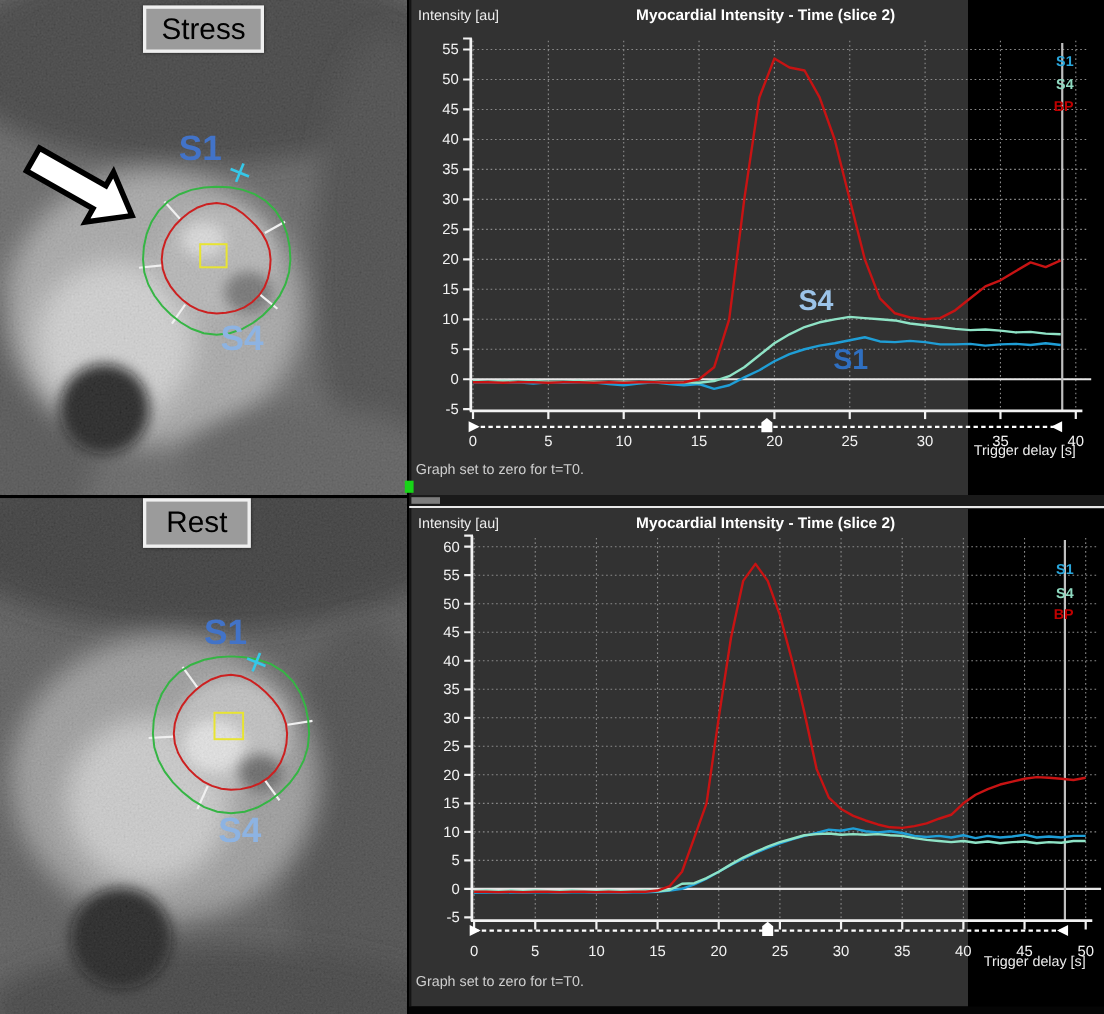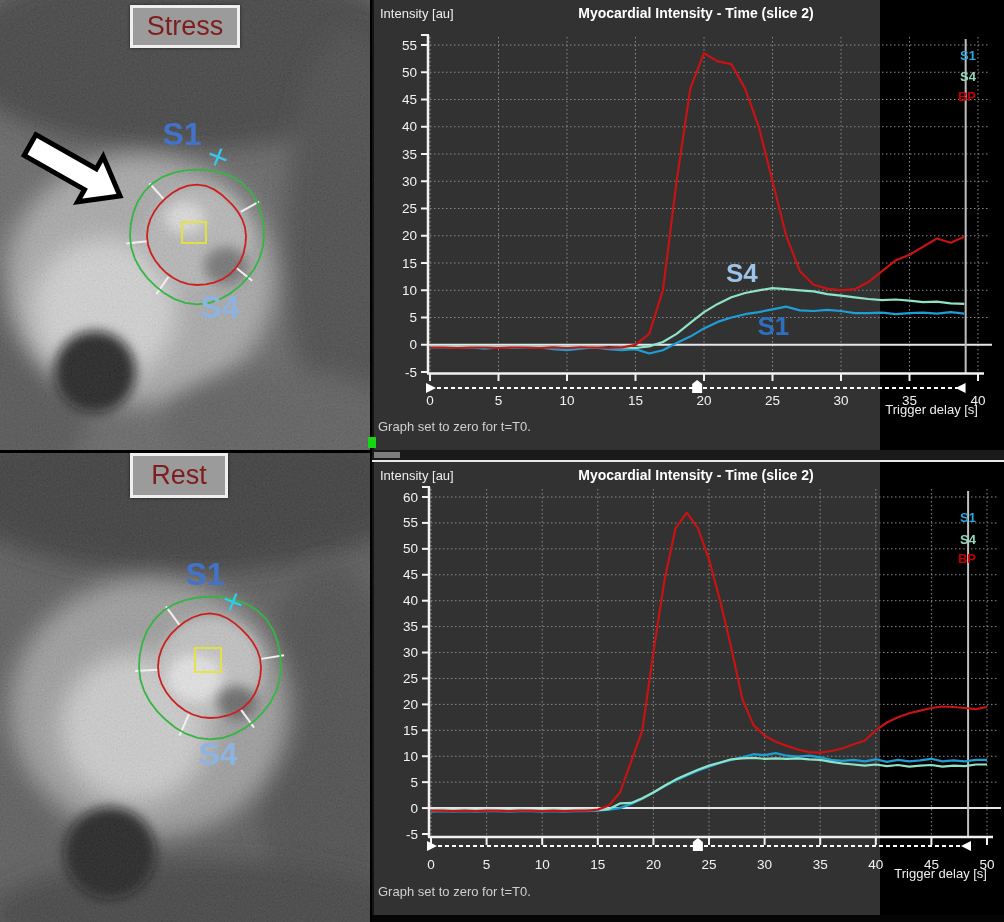--- a/index.html
+++ b/index.html
@@ -2,21 +2,21 @@
 <html><head>
 <meta charset="utf-8">
 <style>
   html,body{margin:0;padding:0;background:#000;}
   #app{position:relative;width:1004px;height:922px;background:#000;overflow:hidden;
        font-family:"Liberation Sans",sans-serif;}
   .mri-panel{position:absolute;left:0;width:370px;overflow:hidden;background:#555;}
   .chart-panel{position:absolute;left:372px;width:508px;background:#323232;
                border-left:2px solid #141414;box-sizing:border-box;}
   .tag-box{position:absolute;display:flex;align-items:center;justify-content:center;
-           background:#9b9b9b;border:3px solid #efefef;color:#7f1d1d;font-size:27px;
+           background:#9b9b9b;border:3px solid #efefef;color:#000000;font-size:27px;
            box-shadow:0 0 3px rgba(0,0,0,.6);}
   .divider{position:absolute;left:372px;top:450px;width:632px;height:12px;background:#1a1a1a;
            border-bottom:2px solid #e8e8e8;box-sizing:border-box;}
   .divider .thumb{position:absolute;left:2px;top:2px;width:26px;height:6px;background:#7d7d7d;}
   .bottom-strip{position:absolute;left:372px;top:915px;width:632px;height:7px;background:#050505;}
   .green-indicator{position:absolute;left:368px;top:437px;width:8px;height:11px;background:#17d417;}
   svg text{font-family:"Liberation Sans",sans-serif;}
   .ttl{font-size:14px;font-weight:bold;fill:#ffffff;}
   .axlab{font-size:13px;fill:#ededed;}
   .tick-label{font-size:13.5px;fill:#f2f2f2;}

